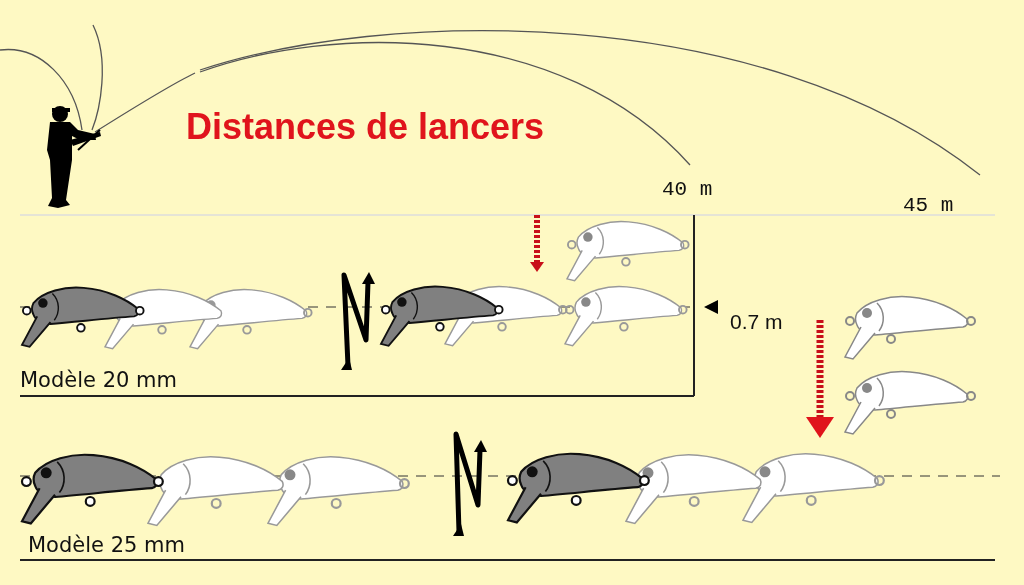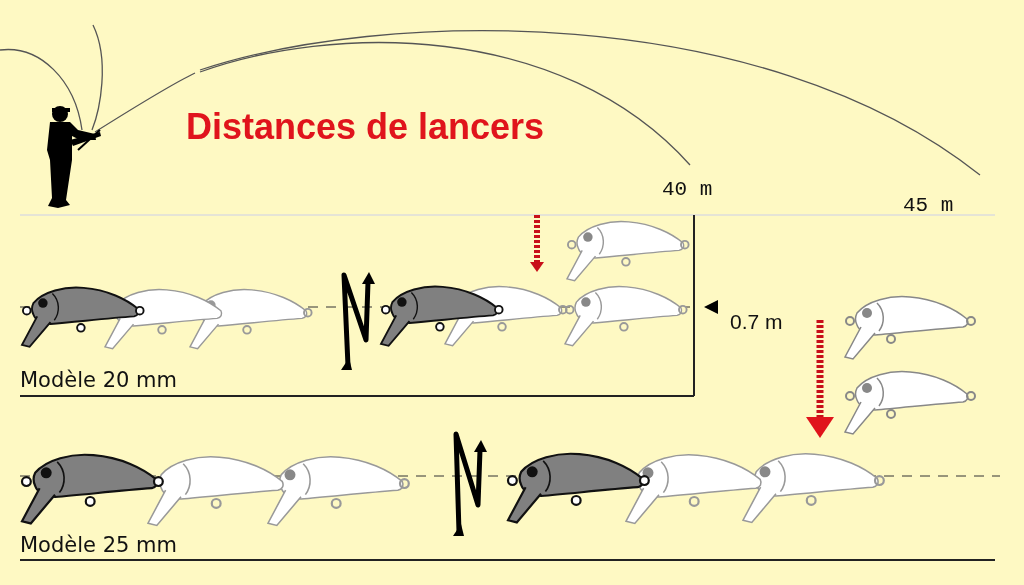--- a/index.html
+++ b/index.html
@@ -202,15 +202,15 @@
 <div class="headline">
   <div>Distances de lancers</div>
 </div>
 
 <div class="dist-label" style="left:662px; top:178px;">40 m</div>
 <div class="dist-label" style="left:903px; top:178px;margin-top:16px;">45 m</div>
 
 <div class="depth-label" style="left:730px;">0.7 m</div>
 
 <div class="model-label" style="left:20px; top:368px;">Modèle 20 mm</div>
-<div class="model-label" style="left:20px; top:533px;">Modèle 25 mm</div>
+<div class="model-label" style="left:28px; top:533px;">Modèle 25 mm</div>
 
 </div>
 
 </body></html>

